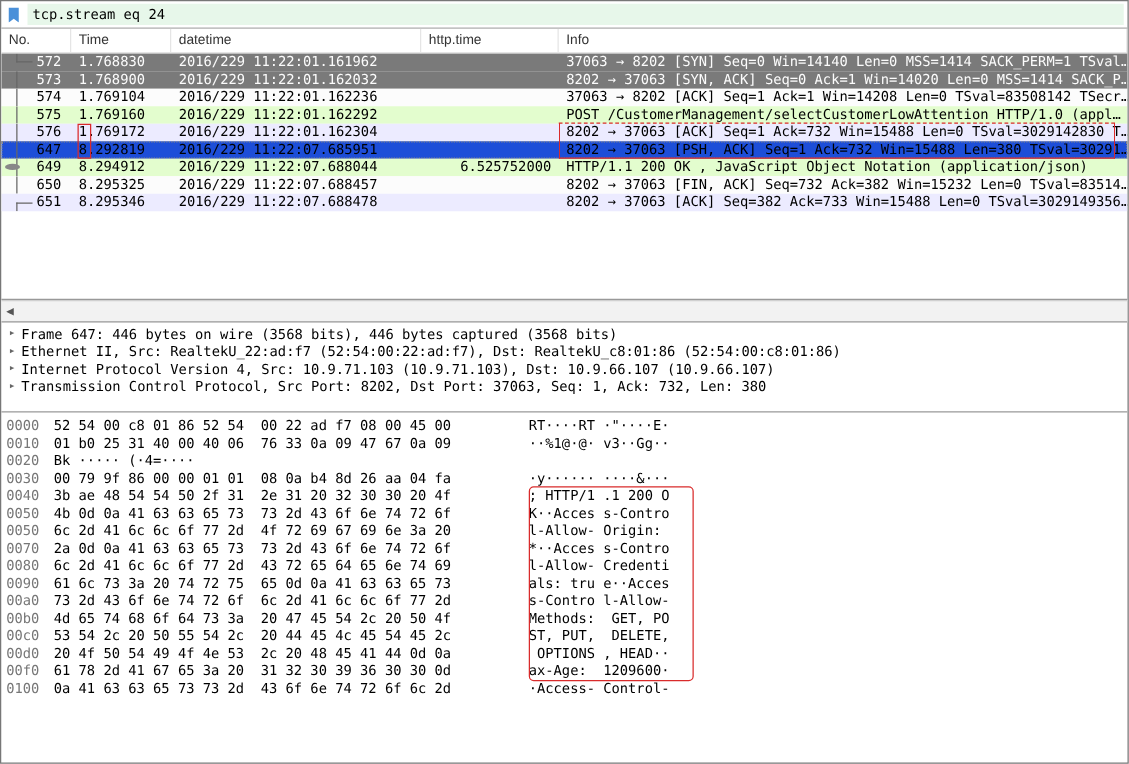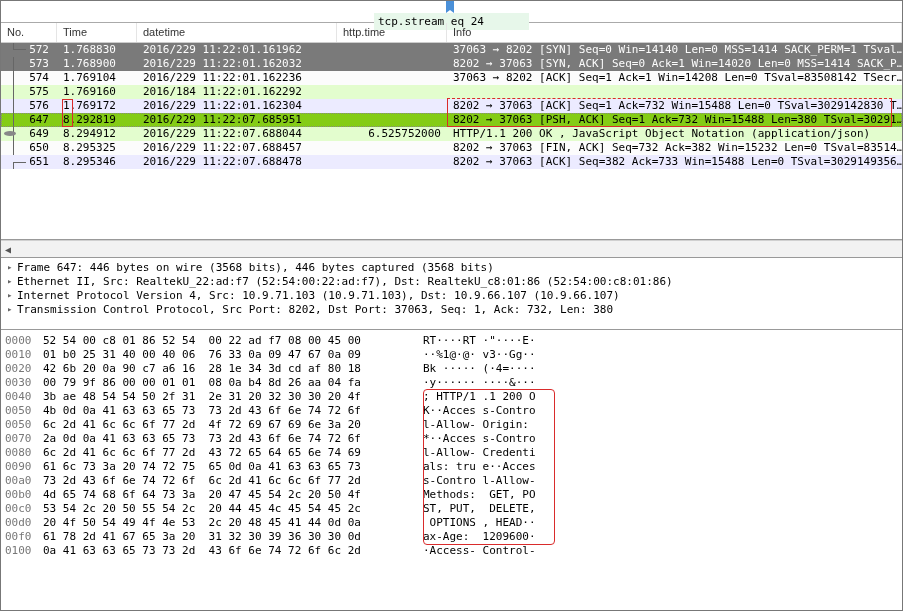--- a/index.html
+++ b/index.html
@@ -12,21 +12,20 @@
   height: 611px;
   overflow: hidden;
   border: 1px solid #777;
 }
 .filter-bar {
   height: 22px;
   padding: 0 3px;
   border-bottom: 1px solid #aaa;
   display: flex;
   align-items: center;
-  flex-direction: column;
 }
 .filter-icon {
   width: 14px; height: 14px;
   margin-right: 4px;
   display: inline-flex; align-items: center; justify-content: center;
 }
 .filter-input {
   flex: 1;
   border: none;
   background: #e7f7ea;
@@ -70,21 +69,21 @@
 .col-dt    { width: 200px; }
 .col-http  { width: 110px; }
 .col-info  { width: 448px; flex: 1; }
 .plist-row .col-no   { text-align: right; padding-right: 8px; }
 .plist-row .col-time { text-align: left; }
 
 .bg-gray  { background: #7a7a7a; color: #fcfcfc; }
 .bg-white { background: #fcfcfc; }
 .bg-green { background: #e3fdce; }
 .bg-lav   { background: #ecebff; }
-.bg-sel   { background: #84cc16; }
+.bg-sel   { background: #1d4ed8; }
 .frame-border-l {
   position: absolute;
   left: 12px; top: 0;
   width: 9px; height: 100%;
   border-left: 1px solid #666;
 }
 .frame-end-top, .frame-end-bot {
   position: absolute; left: 12px; width: 9px; height: 7px;
   border-left: 1px solid #666;
 }
@@ -191,22 +190,23 @@
         <div class="col-no">574</div>
         <div class="col-time">1.769104</div>
         <div class="col-dt">2016/229 11:22:01.162236</div>
         <div class="col-http" style="text-align:right"></div>
         <div class="col-info">37063 → 8202 [ACK] Seq=1 Ack=1 Win=14208 Len=0 TSval=83508142 TSecr…</div>
         <div class="frame-border-l"></div>
       </div>
       <div class="plist-row bg-green">
         <div class="col-no">575</div>
         <div class="col-time">1.769160</div>
-        <div class="col-dt">2016/184 11:22:01.162292</div>
-        <div class="col-http" style="text-align:right"></div>
+        <div class="col-dt">2016/229 11:22:01.162292</div>
+        <div class="col-http" style="text-align:right"></div>
+        <div class="col-info">POST /CustomerManagement/selectCustomerLowAttention HTTP/1.0   (appl…</div>
         <div class="frame-border-l"></div>
       </div>
       <div class="plist-row bg-lav">
         <div class="col-no">576</div>
         <div class="col-time">1.769172</div>
         <div class="col-dt">2016/229 11:22:01.162304</div>
         <div class="col-http" style="text-align:right"></div>
         <div class="col-info">8202 → 37063 [ACK] Seq=1 Ack=732 Win=15488 Len=0 TSval=3029142830 T…</div>
         <div class="frame-border-l"></div>
       </div>
@@ -268,21 +268,21 @@
     </div>
     <div class="details-line">
       <span class="tri">▸</span>
       <span class="txt">Transmission Control Protocol, Src Port: 8202, Dst Port: 37063, Seq: 1, Ack: 732, Len: 380</span>
     </div>
   </div>
 
 <div class="hex-pane" id="hex-pane">
   <div class="hex-row"><span class="hex-off">0000</span><span class="hex-bytes">52 54 00 c8 01 86 52 54  00 22 ad f7 08 00 45 00</span><span class="hex-ascii">RT····RT ·"····E·</span></div>
     <div class="hex-row"><span class="hex-off">0010</span><span class="hex-bytes">01 b0 25 31 40 00 40 06  76 33 0a 09 47 67 0a 09</span><span class="hex-ascii">··%1@·@· v3··Gg··</span></div>
-    <div class="hex-row"><span class="hex-off">0020</span><span class="hex-bytes">42 6b 20 0a 90 c7 a6 16  28 1e 34 3d cd af 80 18</span><span class="hex-ascii">Bk ····· (·4=····</span></div>
+    <div class="hex-row"><span class="hex-off">0020</span><span class="hex-ascii">Bk ····· (·4=····</span></div>
     <div class="hex-row"><span class="hex-off">0030</span><span class="hex-bytes">00 79 9f 86 00 00 01 01  08 0a b4 8d 26 aa 04 fa</span><span class="hex-ascii">·y······ ····&amp;···</span></div>
     <div class="hex-row"><span class="hex-off">0040</span><span class="hex-bytes">3b ae 48 54 54 50 2f 31  2e 31 20 32 30 30 20 4f</span><span class="hex-ascii">; HTTP/1 .1 200 O</span></div>
     <div class="hex-row"><span class="hex-off">0050</span><span class="hex-bytes">4b 0d 0a 41 63 63 65 73  73 2d 43 6f 6e 74 72 6f</span><span class="hex-ascii">K··Acces s-Contro</span></div>
     <div class="hex-row"><span class="hex-off">0050</span><span class="hex-bytes">6c 2d 41 6c 6c 6f 77 2d  4f 72 69 67 69 6e 3a 20</span><span class="hex-ascii">l-Allow- Origin: </span></div>
     <div class="hex-row"><span class="hex-off">0070</span><span class="hex-bytes">2a 0d 0a 41 63 63 65 73  73 2d 43 6f 6e 74 72 6f</span><span class="hex-ascii">*··Acces s-Contro</span></div>
     <div class="hex-row"><span class="hex-off">0080</span><span class="hex-bytes">6c 2d 41 6c 6c 6f 77 2d  43 72 65 64 65 6e 74 69</span><span class="hex-ascii">l-Allow- Credenti</span></div>
     <div class="hex-row"><span class="hex-off">0090</span><span class="hex-bytes">61 6c 73 3a 20 74 72 75  65 0d 0a 41 63 63 65 73</span><span class="hex-ascii">als: tru e··Acces</span></div>
     <div class="hex-row"><span class="hex-off">00a0</span><span class="hex-bytes">73 2d 43 6f 6e 74 72 6f  6c 2d 41 6c 6c 6f 77 2d</span><span class="hex-ascii">s-Contro l-Allow-</span></div>
     <div class="hex-row"><span class="hex-off">00b0</span><span class="hex-bytes">4d 65 74 68 6f 64 73 3a  20 47 45 54 2c 20 50 4f</span><span class="hex-ascii">Methods:  GET, PO</span></div>
     <div class="hex-row"><span class="hex-off">00c0</span><span class="hex-bytes">53 54 2c 20 50 55 54 2c  20 44 45 4c 45 54 45 2c</span><span class="hex-ascii">ST, PUT,  DELETE,</span></div>

